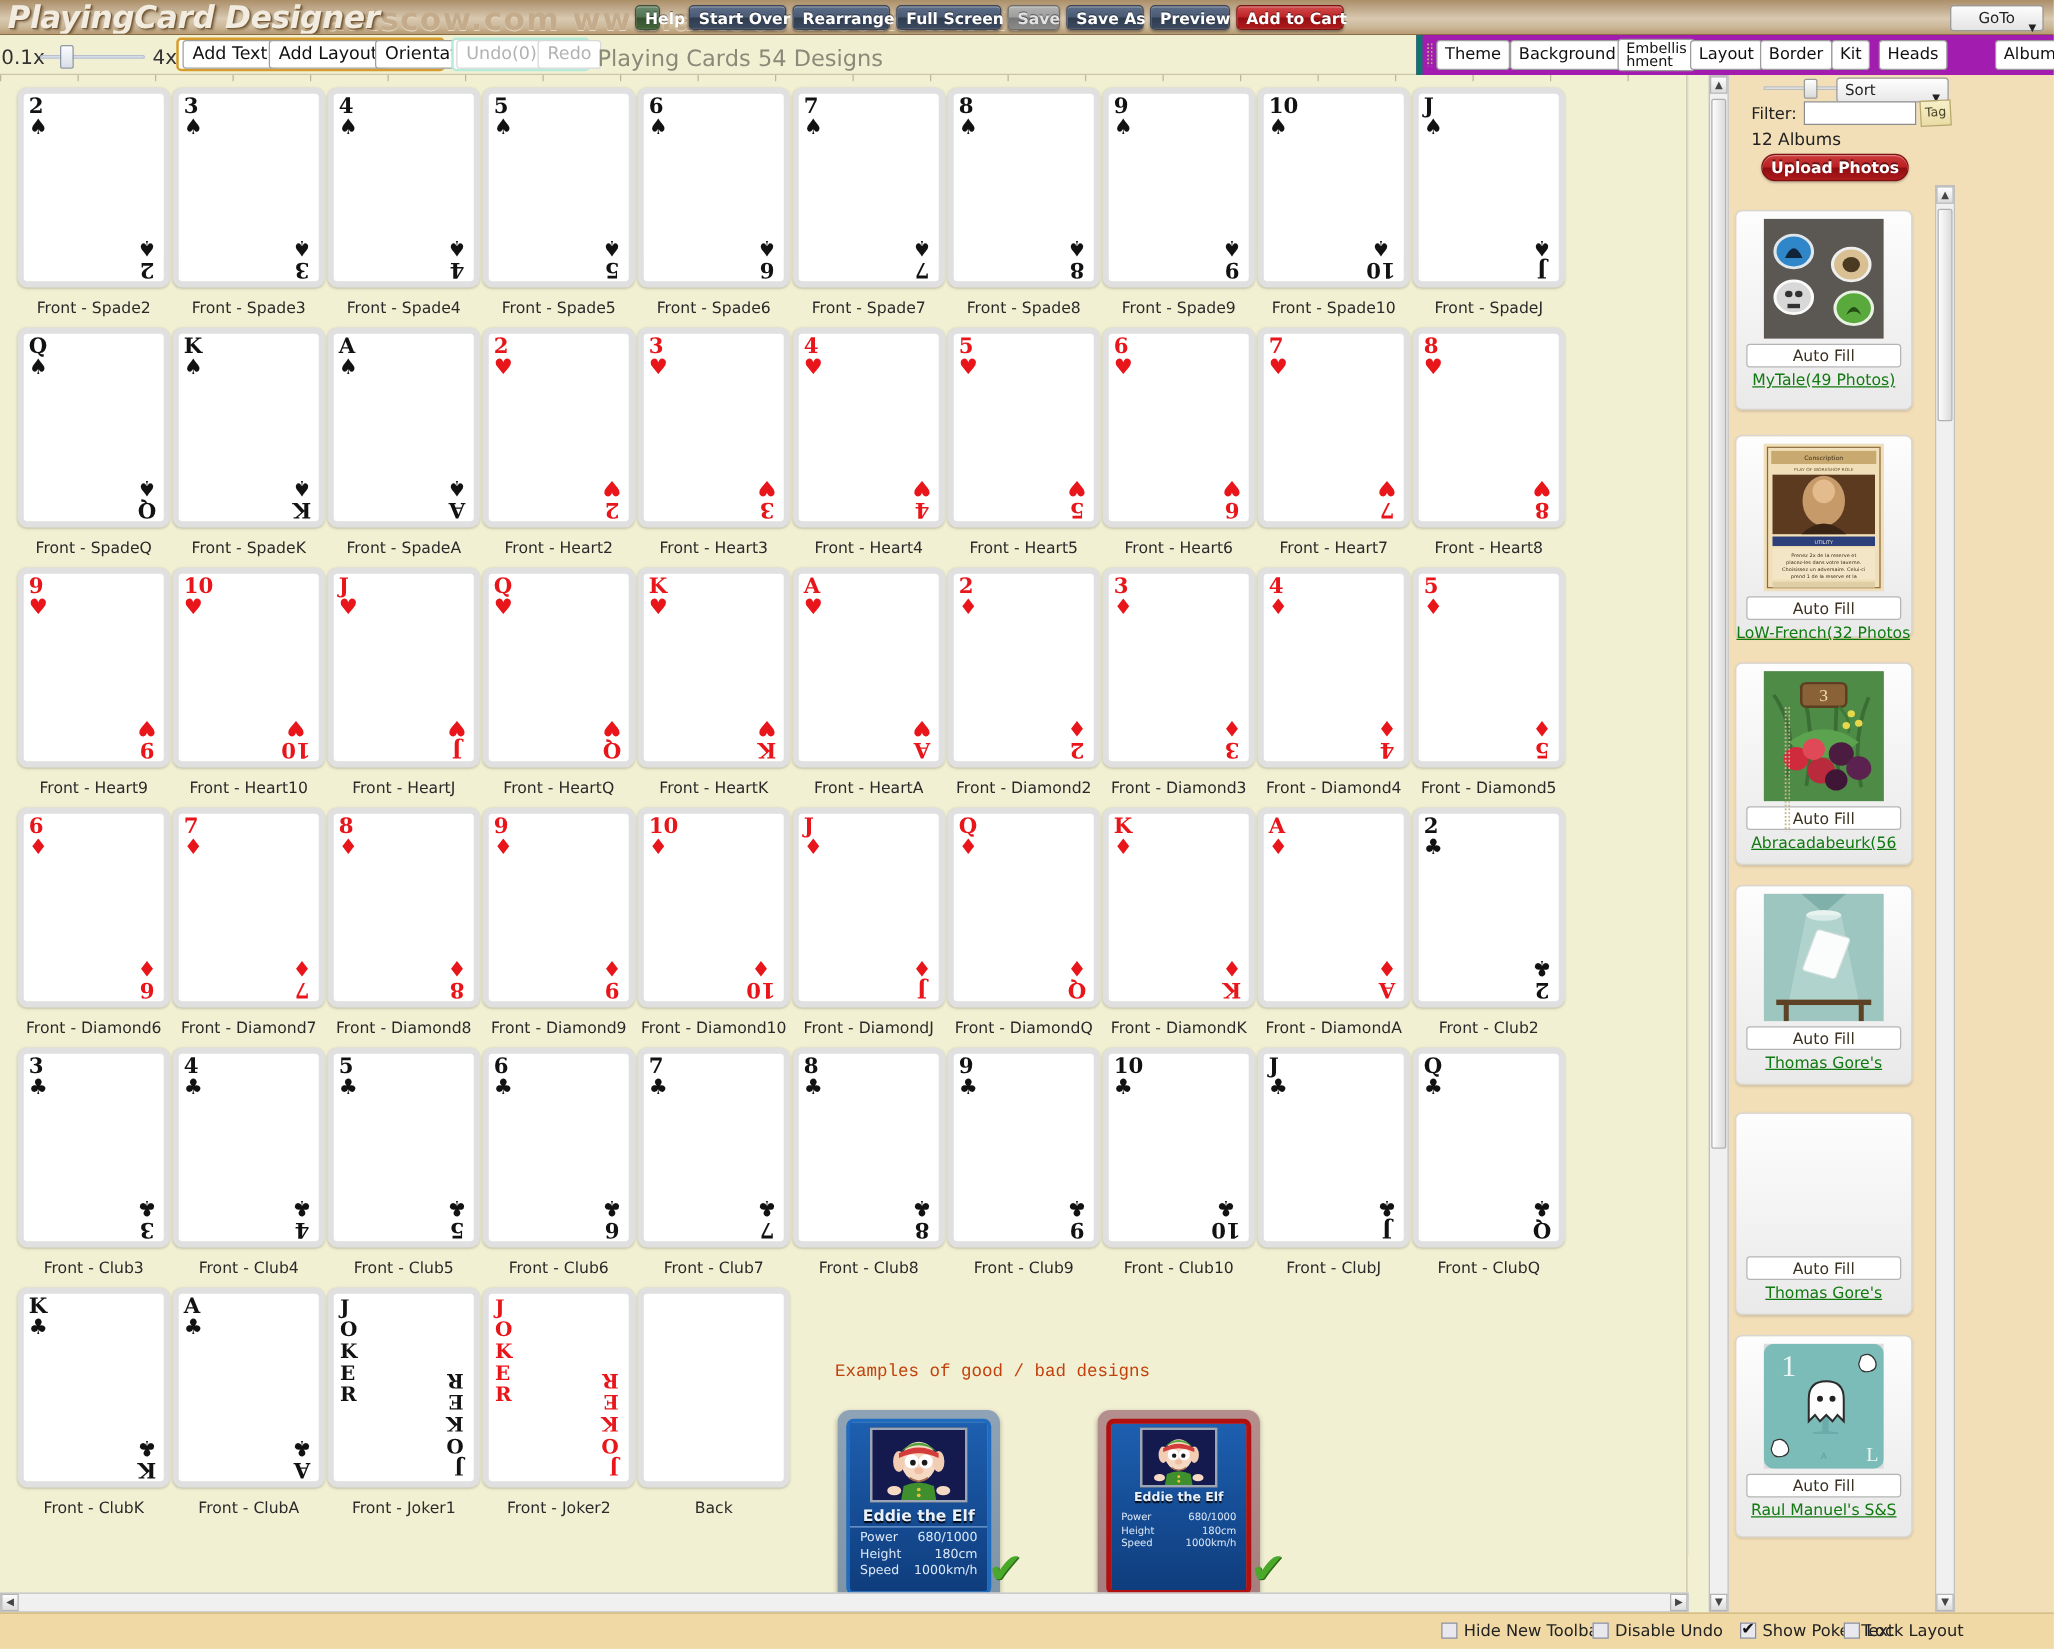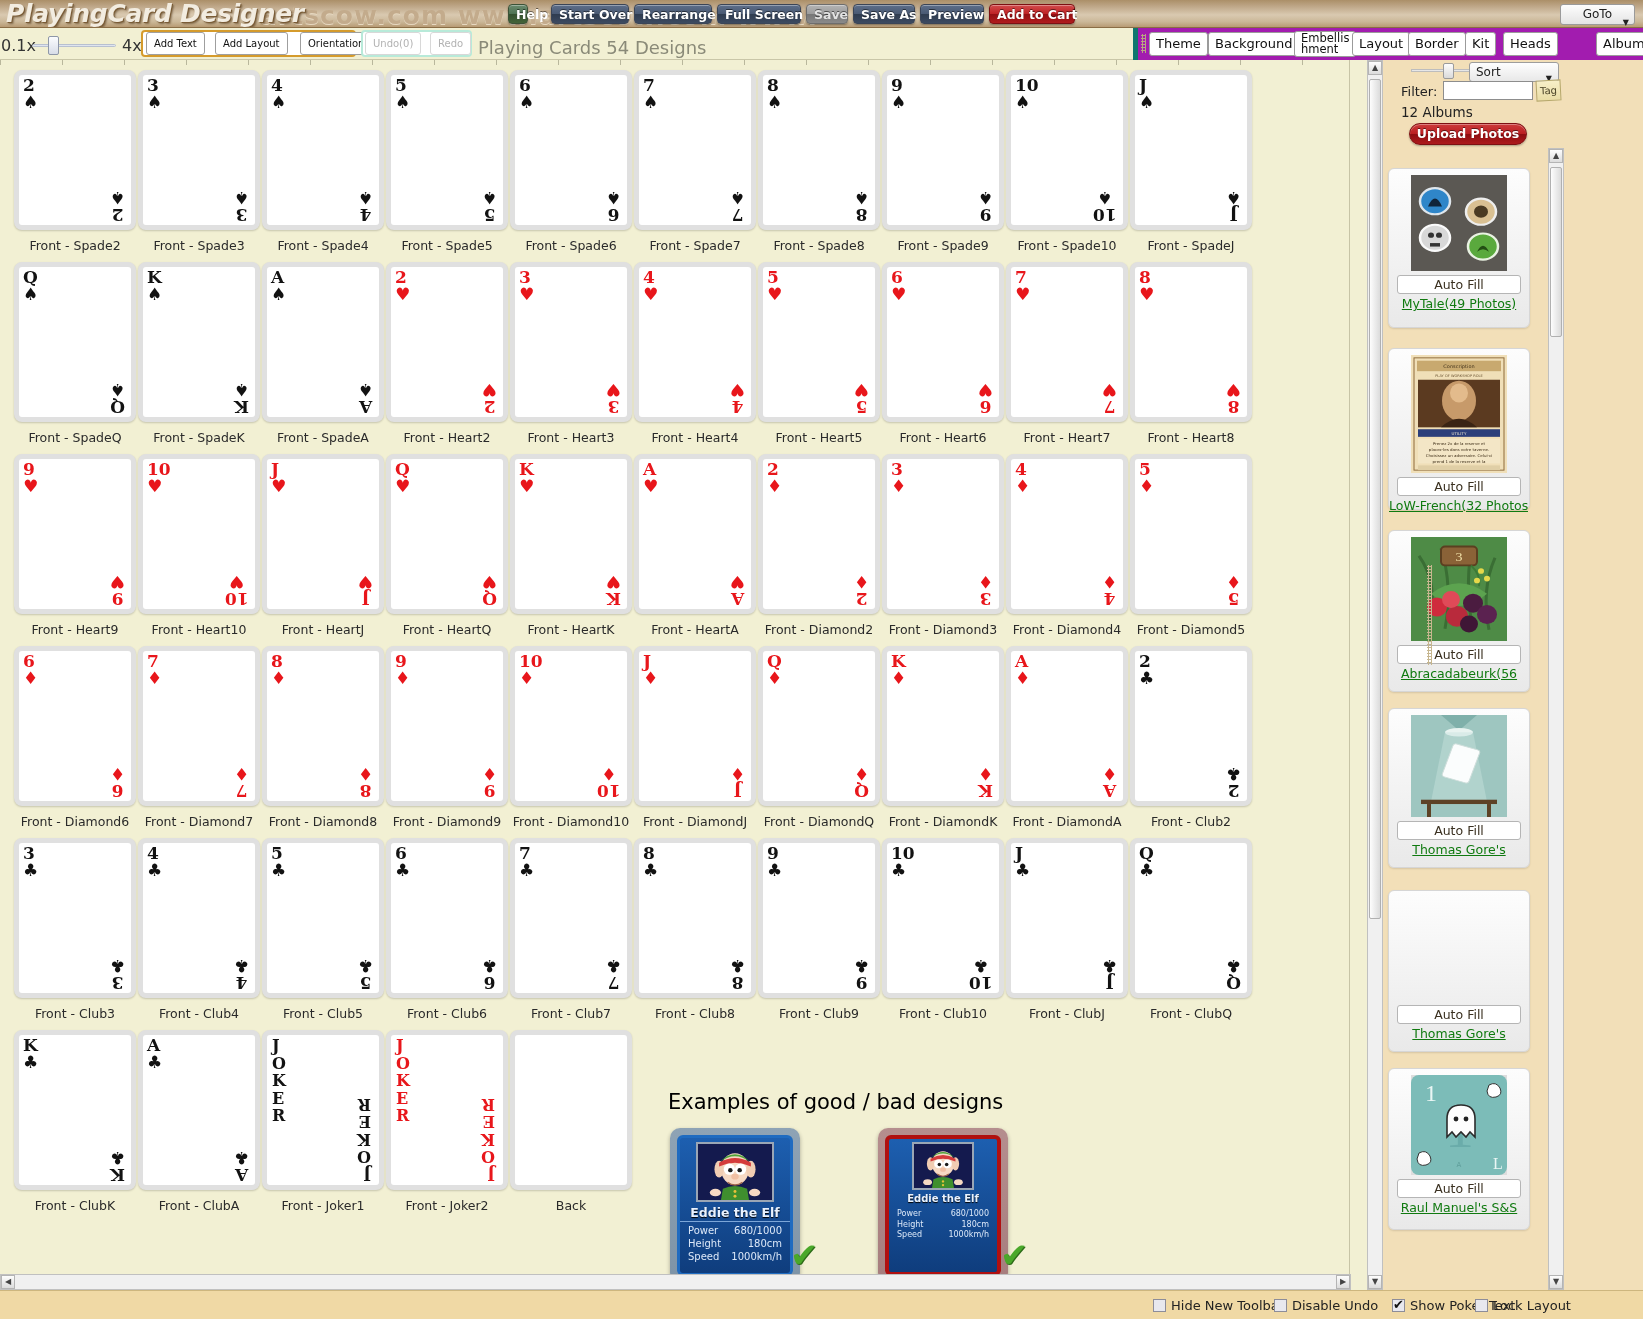--- a/index.html
+++ b/index.html
@@ -66,21 +66,21 @@
     background: #dfe4ef; border: 1px solid #b8c0d0; border-radius: 2px;
   }
   #zoom-thumb {
     position: absolute; left: 48px; top: 3px; width: 11px; height: 19px;
     background: linear-gradient(to bottom,#fbfcfe,#d8dde8);
     border: 1px solid #8e97a8; border-radius: 2px; cursor: pointer;
   }
   .t2btn {
     position: absolute; top: 4px; height: 23px; line-height: 21px;
     background: #fff; border: 1px solid #9f9f9f; border-radius: 3px;
-    font-size: 10px; color: #111; padding: 0 7px; cursor: pointer;
+    font-size: 14px; color: #111; padding: 0 7px; cursor: pointer;
   }
   #newgrp {
     position: absolute; left: 141px; top: 2px; height: 27px;
     border: 2px solid #d59b2c; border-radius: 4px; background: #fff;
   }
   #undogrp {
     position: absolute; left: 361px; top: 2px; height: 27px;
     border: 2px solid #b8ead9; border-radius: 4px; background: #fff;
   }
   .t2dis { color: #b2b2b2 !important; border-color: #d8d8d8 !important; }
@@ -147,21 +147,21 @@
     transform: rotate(180deg);
   }
   .cardlabel {
     position: absolute; top: 168px; left: -6px; width: 134px;
     text-align: center; font-size: 12.5px; color: #2a2a2a; white-space: nowrap;
   }
 
   
   #examples-title {
     position: absolute; left: 668px; top: 1030px;
-    font-size: 21px; color: #000000;
+    font-size: 14px; color: #c2410c; font-family: Liberation Mono, monospace;
   }
   .ex-card {
     position: absolute; width: 130px; height: 155px; border-radius: 10px;
     box-shadow: 0 2px 4px rgba(0,0,0,.3);
     padding: 7px;
   }
   .ex-good { left: 670px; top: 1068px; background: linear-gradient(to bottom,#8ea3b5,#7d93a6); }
   .ex-bad  { left: 878px; top: 1068px; background: linear-gradient(to bottom,#b58e8e,#a67d7d); }
   .ex-inner {
     position: absolute; left: 7px; top: 7px; right: 7px; bottom: 7px;

